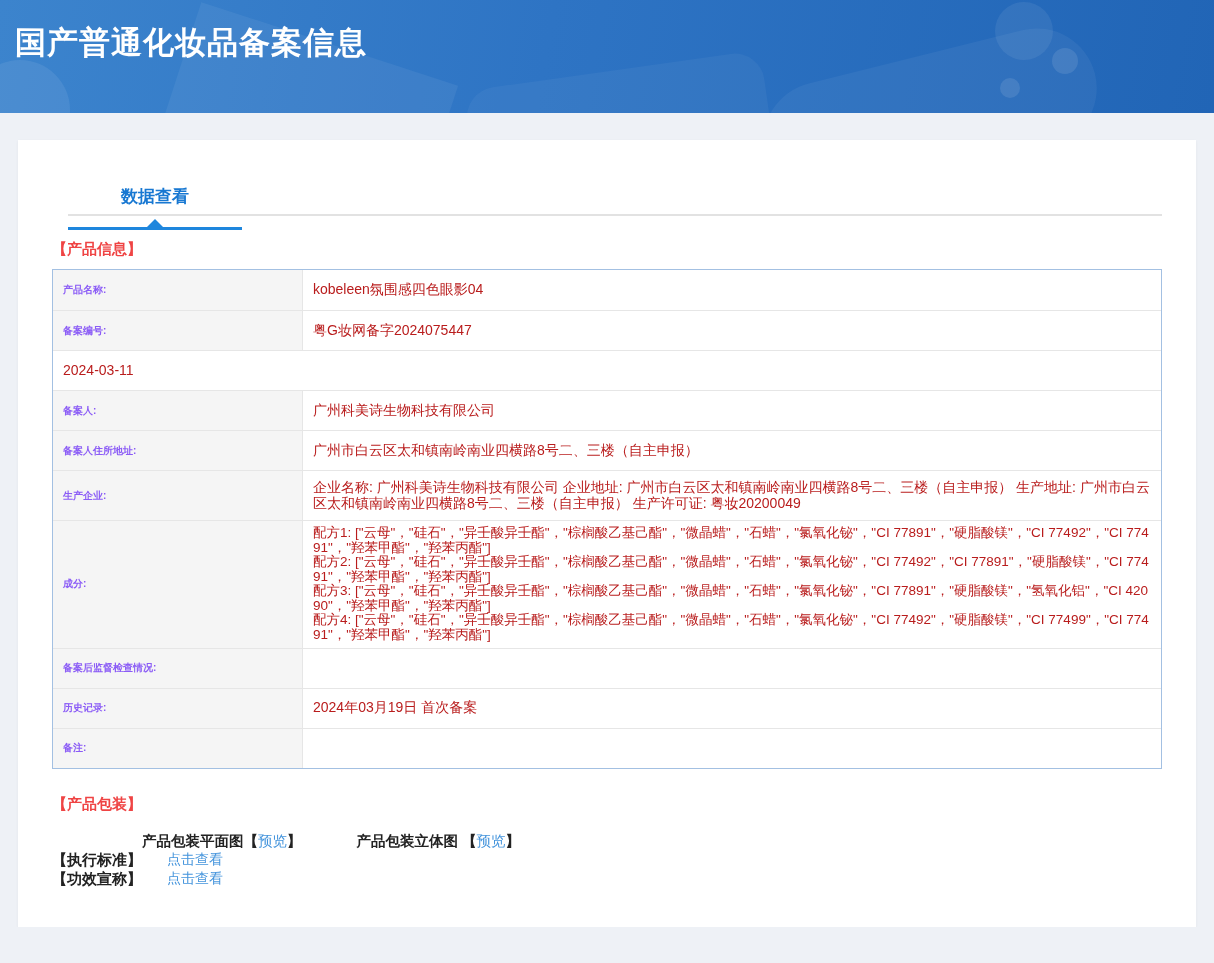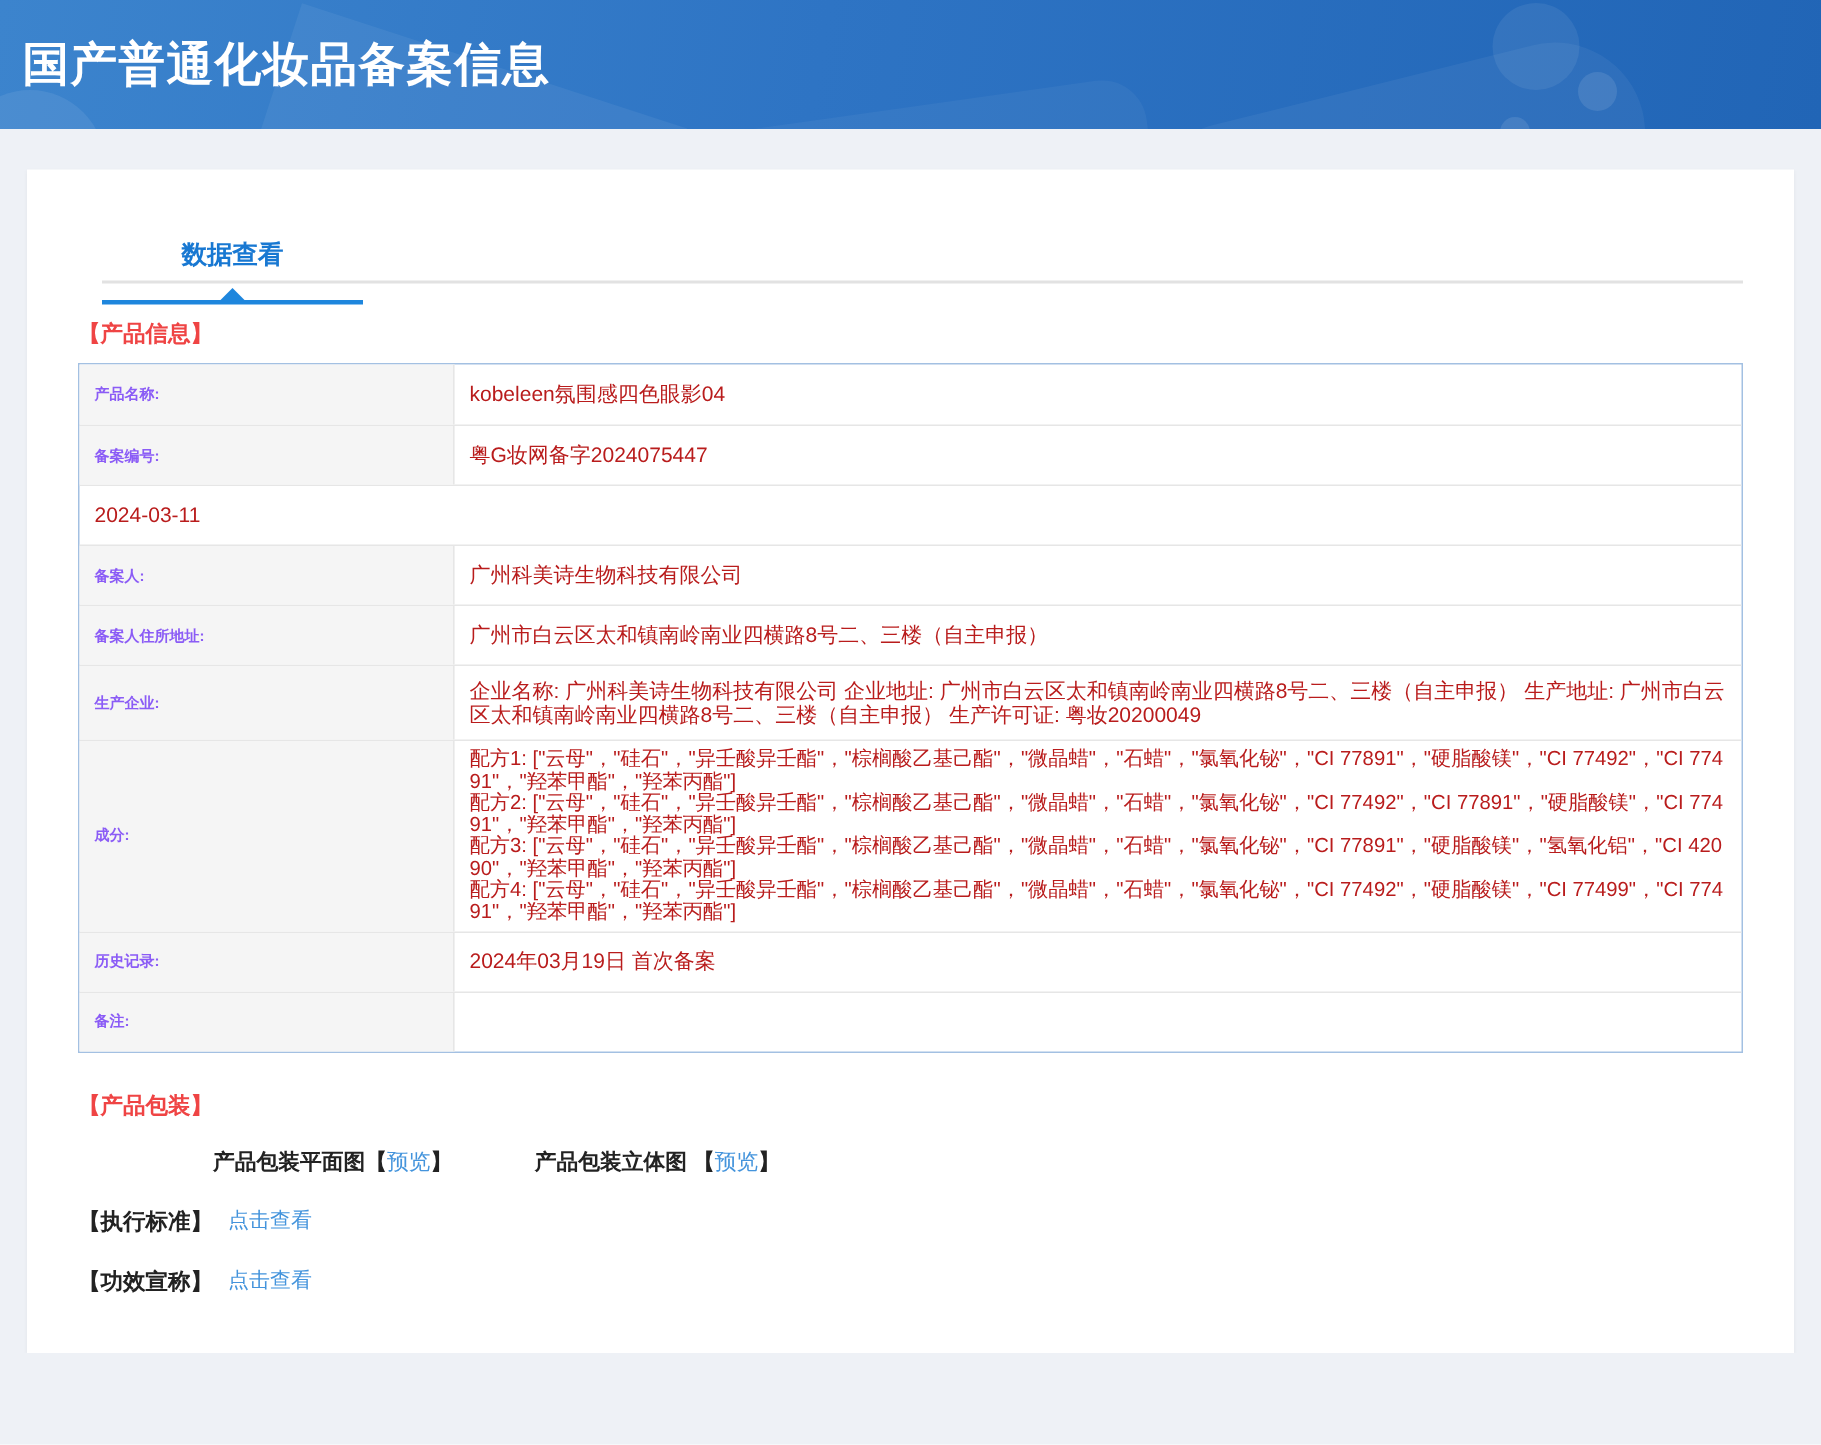--- a/index.html
+++ b/index.html
@@ -6,21 +6,21 @@
   html, body { width: 1214px; }
   body {
     font-family: "Liberation Sans", "DejaVu Sans", sans-serif;
     background: #eef1f6;
     color: #333;
   }
 
   
   .header {
     position: relative;
-    height: 86px;
+    height: 113px;
     background: linear-gradient(100deg, #3c84cd 0%, #2e74c4 45%, #2165b6 100%);
     overflow: hidden;
   }
   .header .shape { position: absolute; pointer-events: none; }
   .shape-poly1 {
     left: 170px; top: 40px; width: 270px; height: 160px;
     background: rgba(255,255,255,0.06);
     transform: rotate(18deg);
   }
   .shape-poly2 {
@@ -128,24 +128,24 @@
     margin: 18px 0 0 90px;
     font-size: 14.5px;
     color: #222;
     display: flex;
     align-items: center;
   }
   .packaging-item { margin-right: 55px; font-weight: bold; }
   .bracket { font-weight: bold; color: #222; }
   a.link { color: #4494dc; text-decoration: none; cursor: pointer; font-weight: normal; }
   .bottom-link-row {
-    margin-top: 21px;
     display: flex;
     align-items: center;
     font-size: 15px;
+    gap: 15px;
   }
   .bottom-link-row .row-title { font-weight: bold; color: #222; margin-right: 10px; }
 </style>
 </head>
 <body>
 
 <div class="header">
   <div class="shape shape-poly1"></div>
   <div class="shape shape-poly2"></div>
   <div class="shape shape-ellipse"></div>
@@ -194,20 +194,24 @@
       <div class="cell-value">企业名称: 广州科美诗生物科技有限公司 企业地址: 广州市白云区太和镇南岭南业四横路8号二、三楼（自主申报） 生产地址: 广州市白云区太和镇南岭南业四横路8号二、三楼（自主申报） 生产许可证: 粤妆20200049</div>
     </div>
     <div class="info-row row-ingredients">
       <div class="cell-label">成分:</div>
       <div class="cell-value">配方1: ["云母"，"硅石"，"异壬酸异壬酯"，"棕榈酸乙基己酯"，"微晶蜡"，"石蜡"，"氯氧化铋"，"CI 77891"，"硬脂酸镁"，"CI 77492"，"CI 77491"，"羟苯甲酯"，"羟苯丙酯"]
 配方2: ["云母"，"硅石"，"异壬酸异壬酯"，"棕榈酸乙基己酯"，"微晶蜡"，"石蜡"，"氯氧化铋"，"CI 77492"，"CI 77891"，"硬脂酸镁"，"CI 77491"，"羟苯甲酯"，"羟苯丙酯"]
 配方3: ["云母"，"硅石"，"异壬酸异壬酯"，"棕榈酸乙基己酯"，"微晶蜡"，"石蜡"，"氯氧化铋"，"CI 77891"，"硬脂酸镁"，"氢氧化铝"，"CI 42090"，"羟苯甲酯"，"羟苯丙酯"]
 配方4: ["云母"，"硅石"，"异壬酸异壬酯"，"棕榈酸乙基己酯"，"微晶蜡"，"石蜡"，"氯氧化铋"，"CI 77492"，"硬脂酸镁"，"CI 77499"，"CI 77491"，"羟苯甲酯"，"羟苯丙酯"]</div>
     </div>
     <div class="info-row">
+      <div class="cell-label">备案后监督检查情况:</div>
+      <div class="cell-value"></div>
+    </div>
+    <div class="info-row">
       <div class="cell-label">历史记录:</div>
       <div class="cell-value">2024年03月19日 首次备案</div>
     </div>
     <div class="info-row">
       <div class="cell-label">备注:</div>
       <div class="cell-value"></div>
     </div>
   </div>
 
   <div class="section-title" style="margin-top:26px;">【产品包装】</div>

